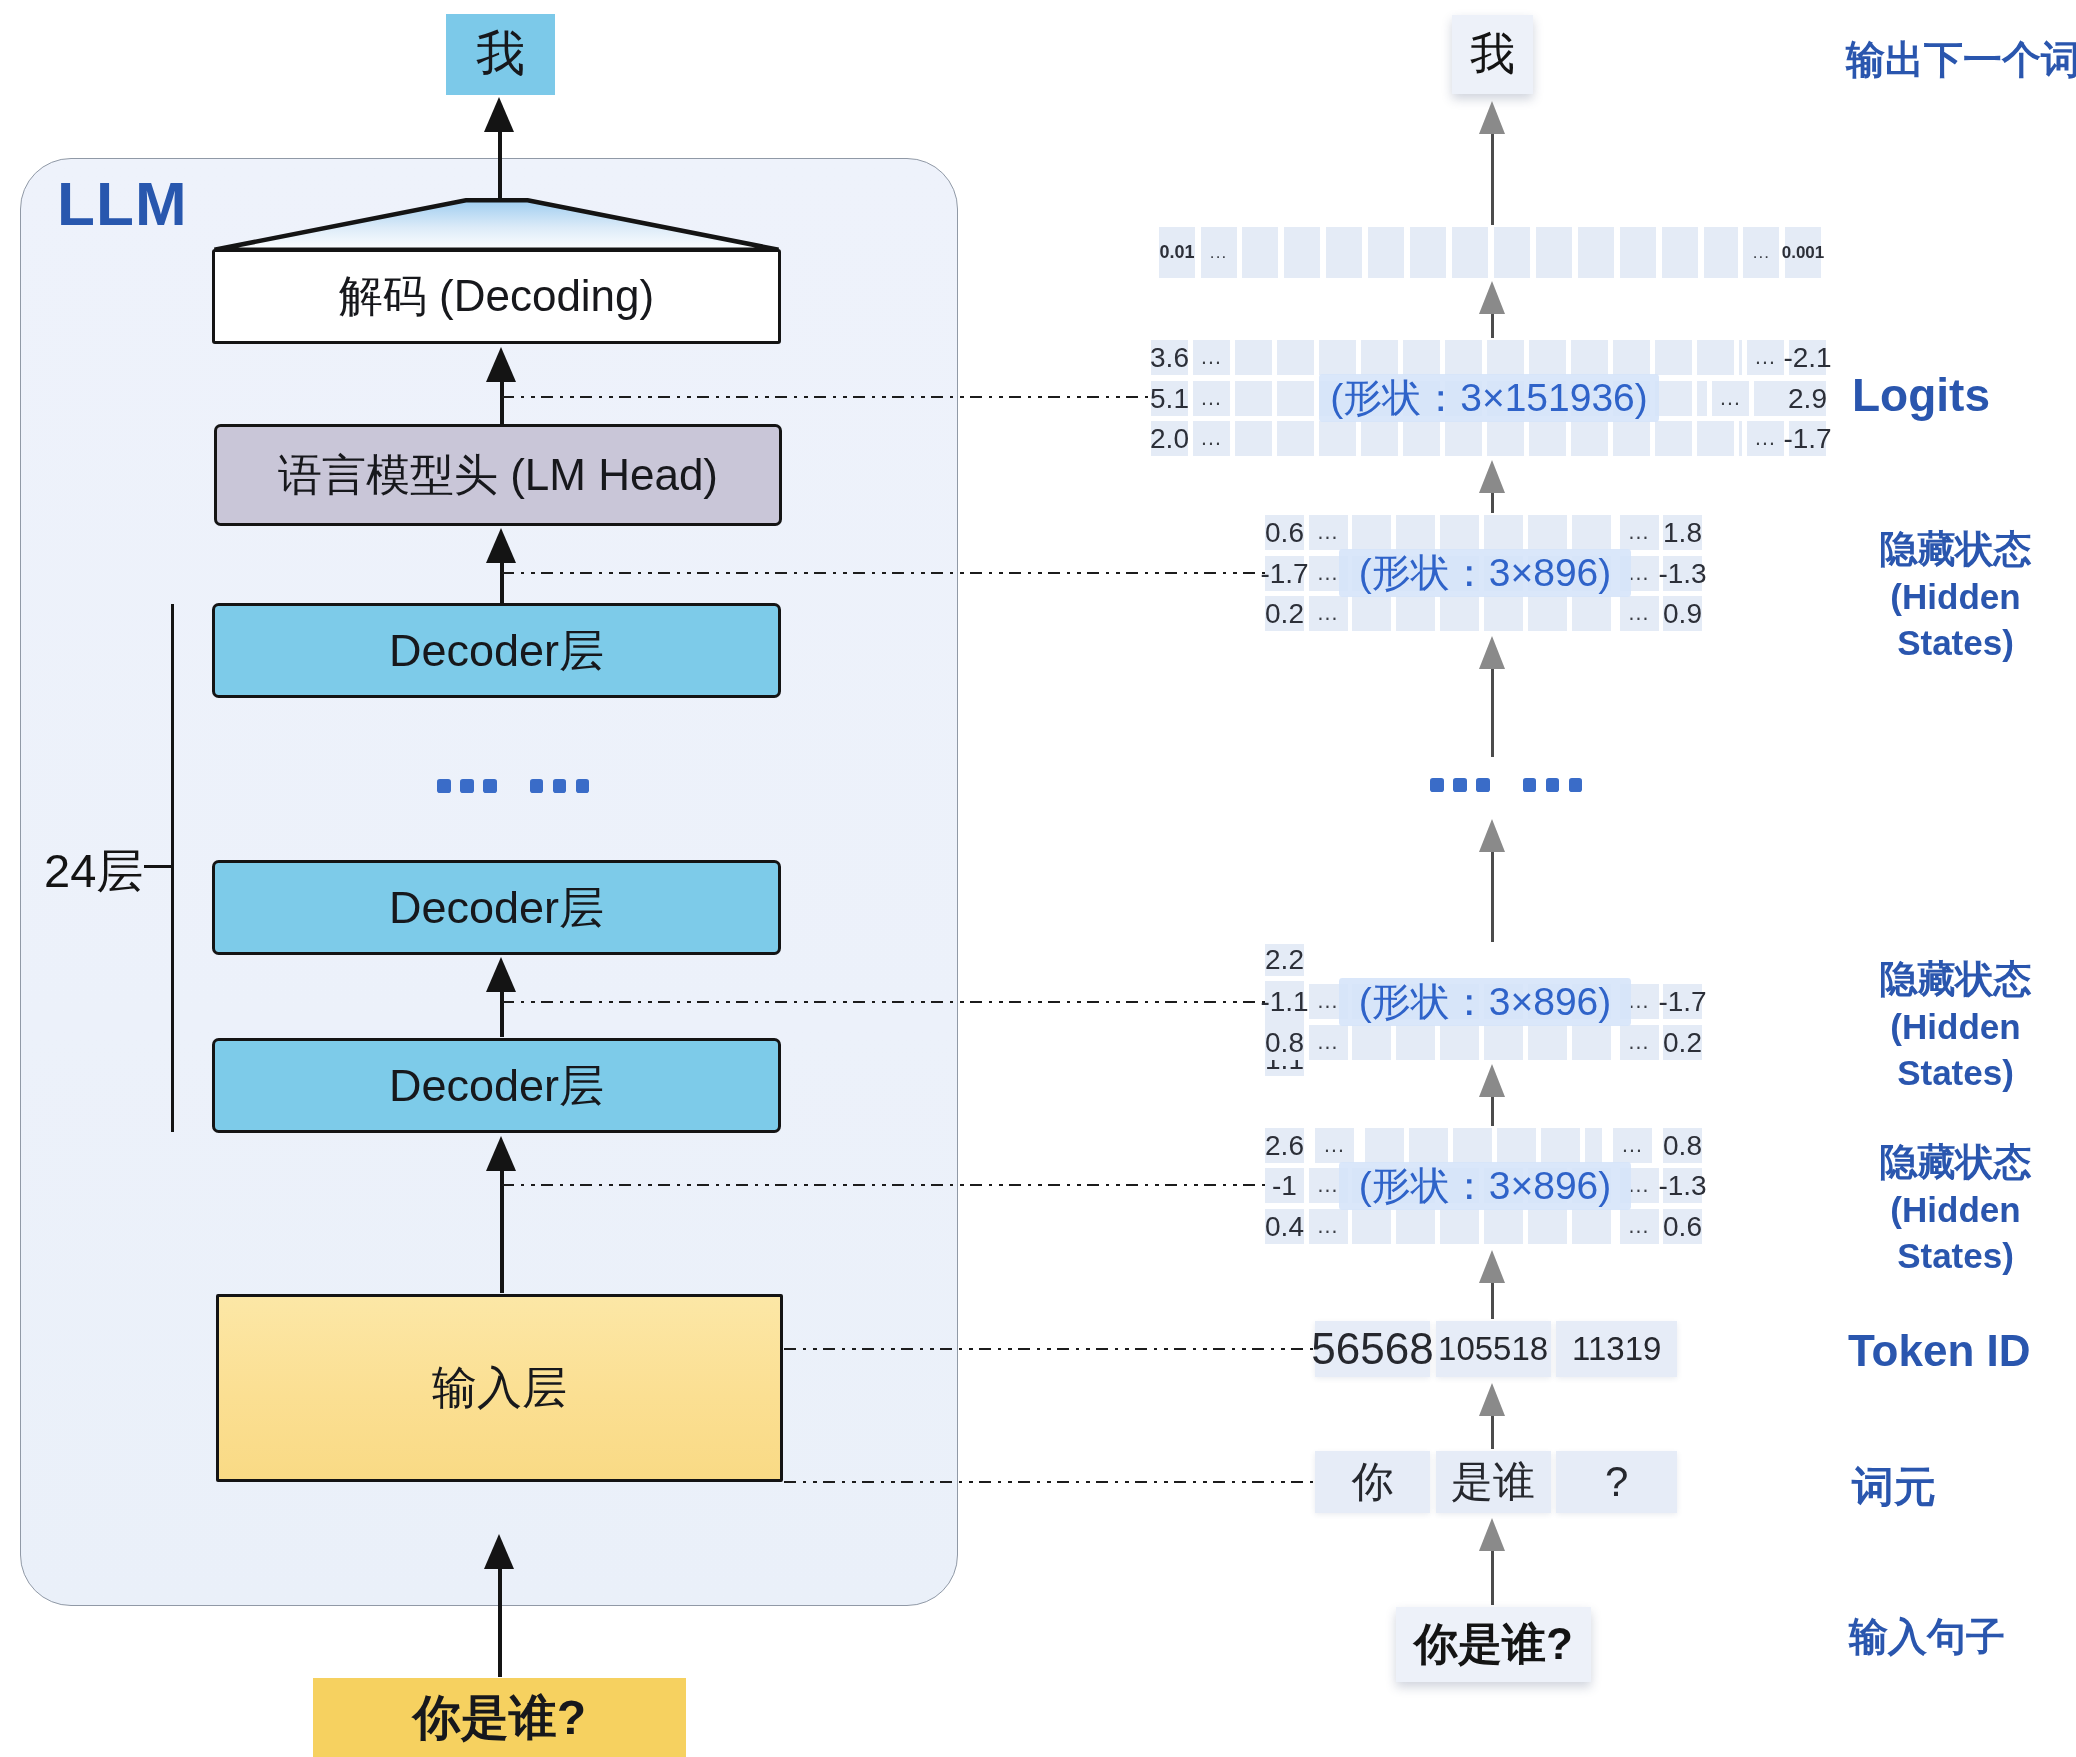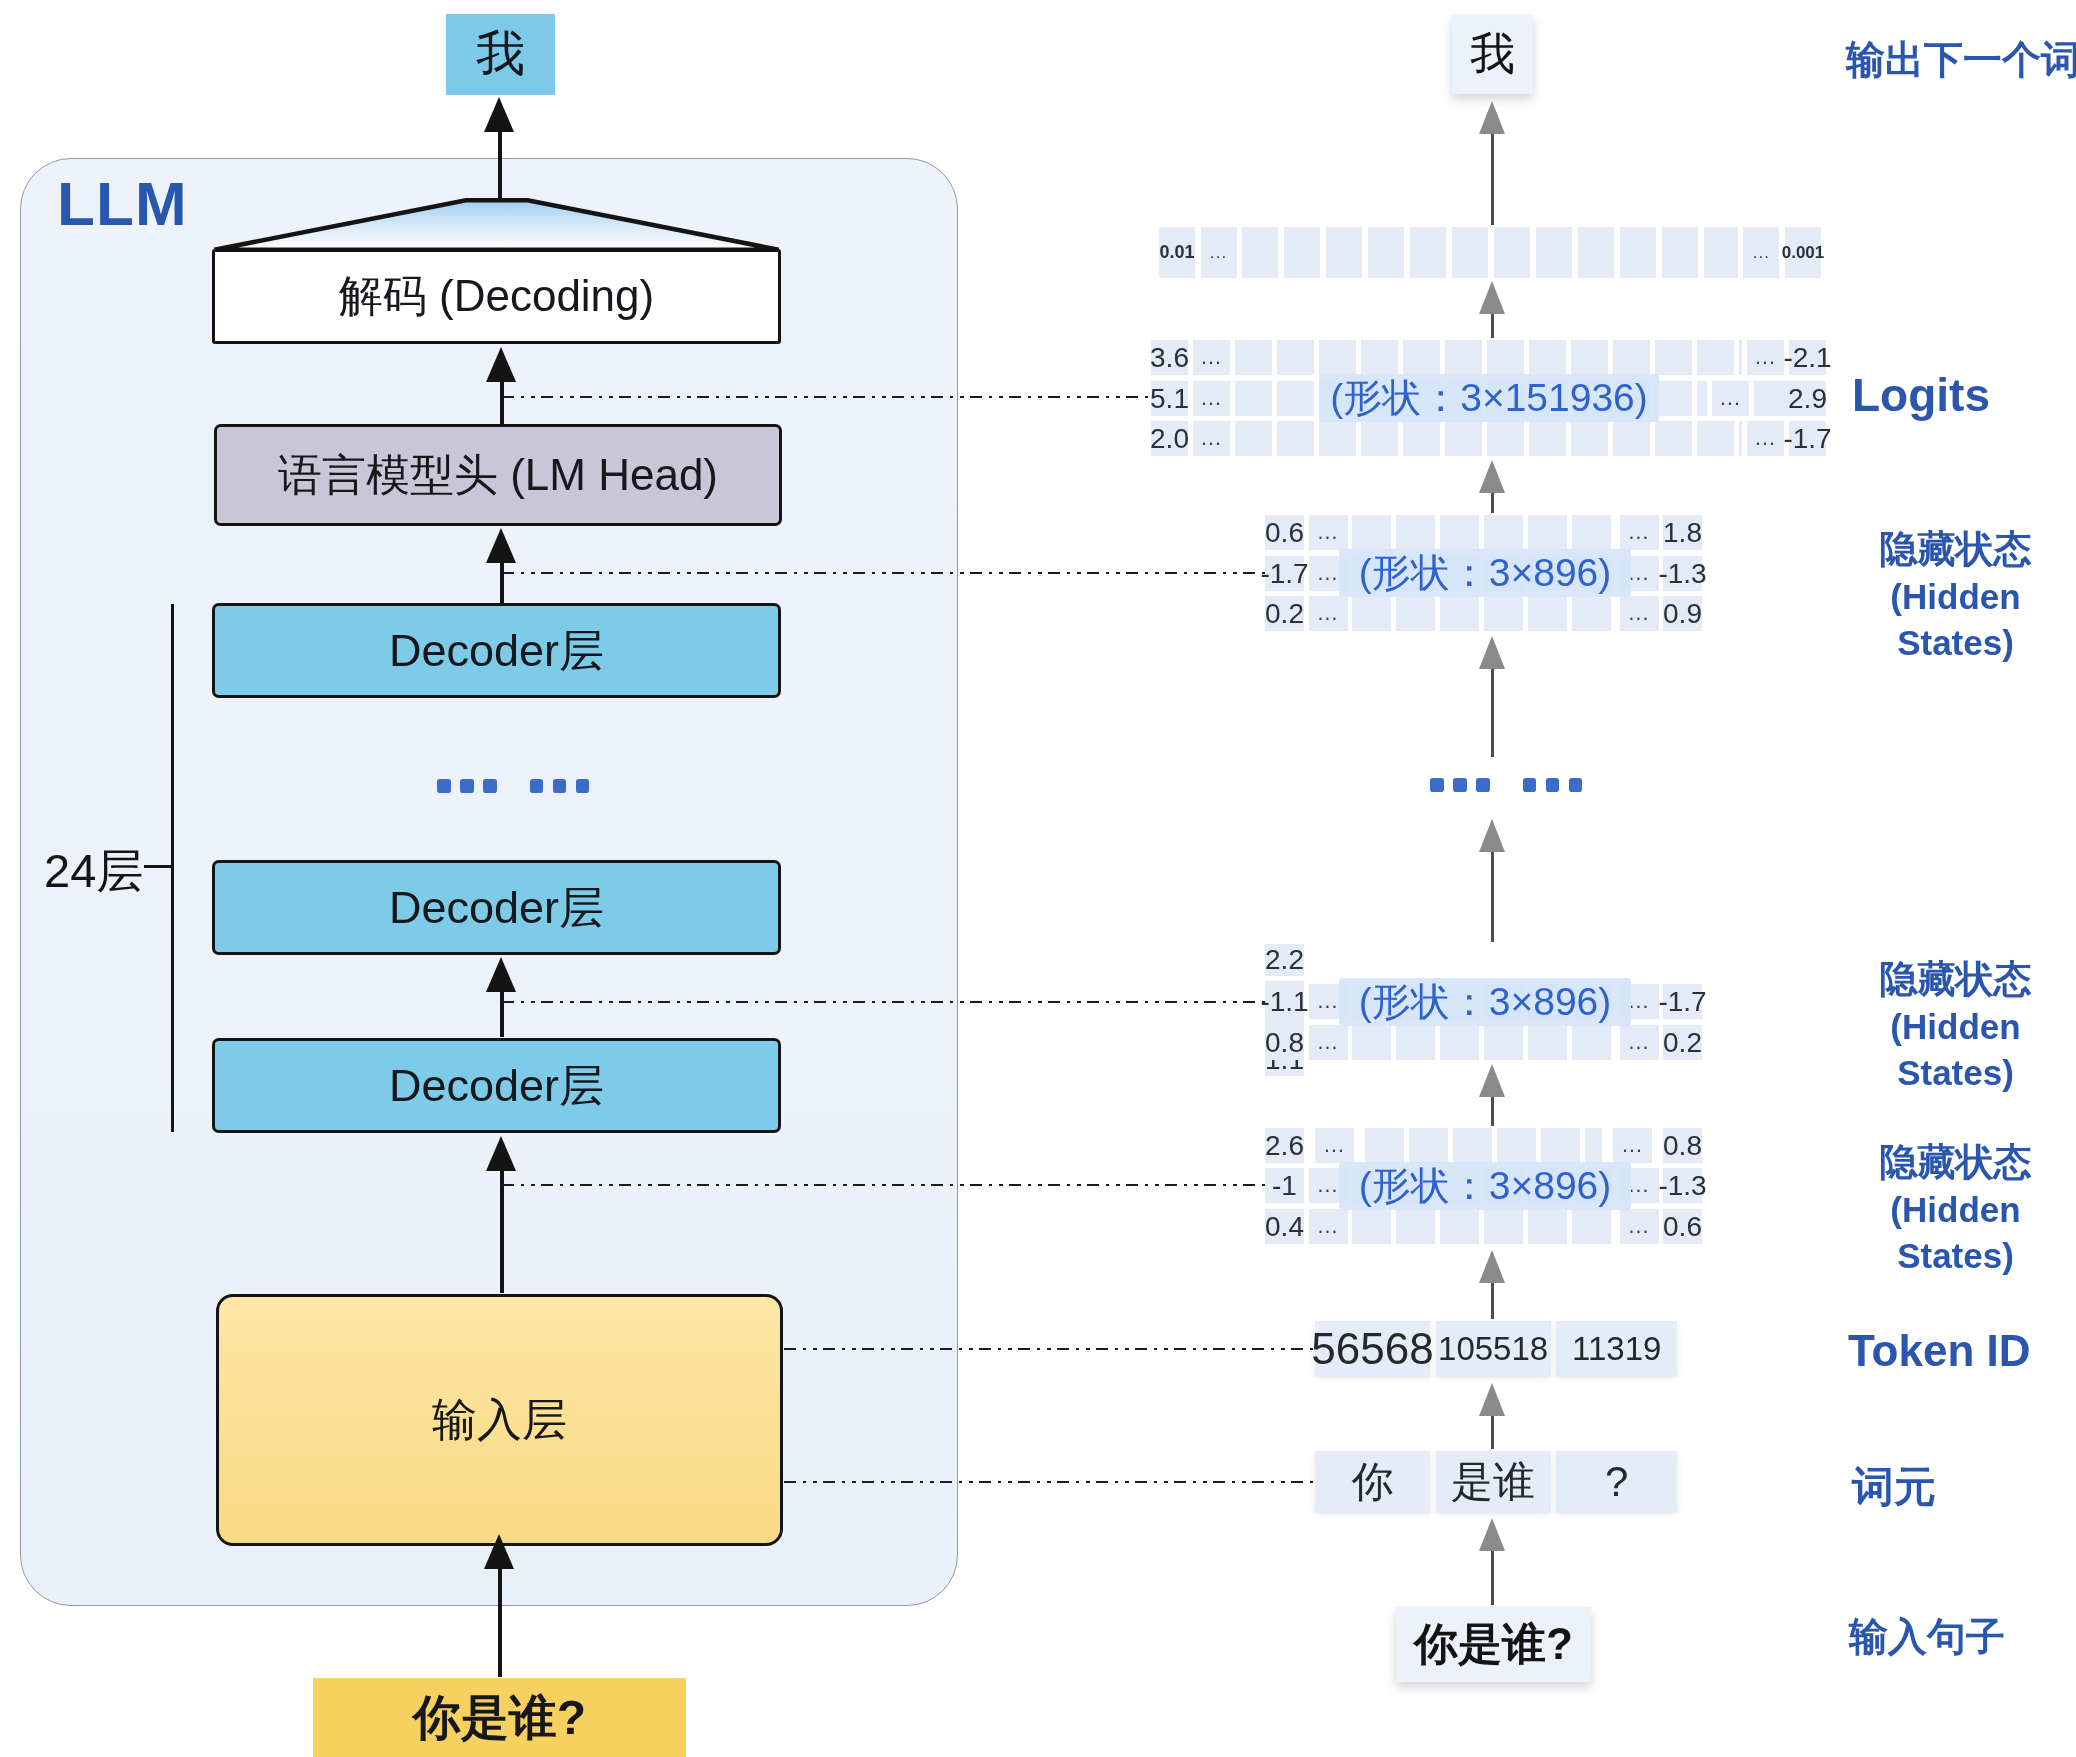--- a/index.html
+++ b/index.html
@@ -14,21 +14,21 @@
     border:1.7px solid #9099a6;border-radius:51px;
   }
   .llm-label{position:absolute;left:57px;top:168px;font-size:62px;font-weight:bold;color:#2857ae;letter-spacing:1.1px;}
   .blockbox{
     position:absolute;display:flex;align-items:center;justify-content:center;
     border:3.4px solid #141414;box-sizing:border-box;font-size:45px;color:#17181c;
   }
   .b-decoding{left:212px;top:249px;width:569px;height:95px;background:#ffffff;border-radius:3px;font-size:44px;}
   .b-lmhead{left:214px;top:424px;width:568px;height:102px;background:#c9c6d8;border-radius:6.7px;font-size:44px;}
   .b-decoder{left:212px;width:569px;height:95px;background:#7dcbe9;border-radius:6.7px;}
-  .b-input{left:216px;top:1294px;width:567px;height:252px;background:linear-gradient(180deg,#fce7a6 0%,#fbdf92 55%,#f9da85 100%);border-radius:17px;}
+  .b-input{left:216px;top:1294px;width:567px;height:188px;background:linear-gradient(180deg,#fce7a6 0%,#fbdf92 55%,#f9da85 100%);border-radius:2px;}
   .b-sentence{left:313px;top:1678px;width:373px;height:80px;background:#f6d160;border:none;font-weight:bold;font-size:48px;}
   .b-out-left{left:446px;top:13.5px;width:109px;height:81px;background:#7cc9e9;border:none;font-size:49px;}
   
   .aline{position:absolute;width:3.9px;background:#141414;}
   .ahead{position:absolute;width:0;height:0;border-left:15.7px solid transparent;border-right:15.7px solid transparent;border-bottom:35px solid #141414;}
   .g .aline,.aline.g{background:#4c4c4c;width:3.4px;}
   .ahead.g{border-left:13.5px solid transparent;border-right:13.5px solid transparent;border-bottom:33px solid #8a8a8a;}
   
   .dd{
     position:absolute;height:2.2px;

